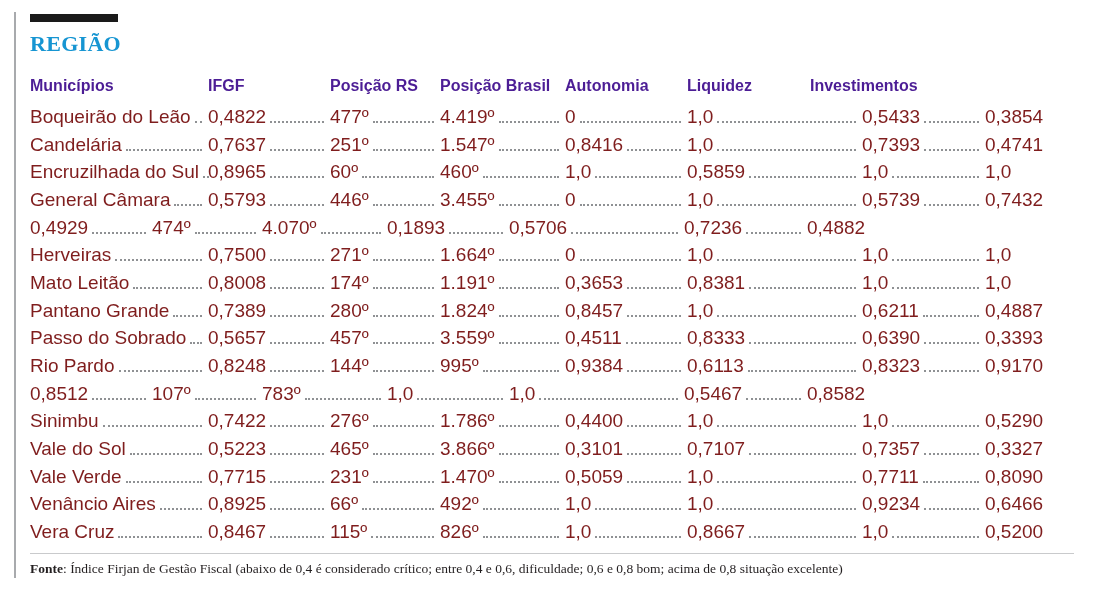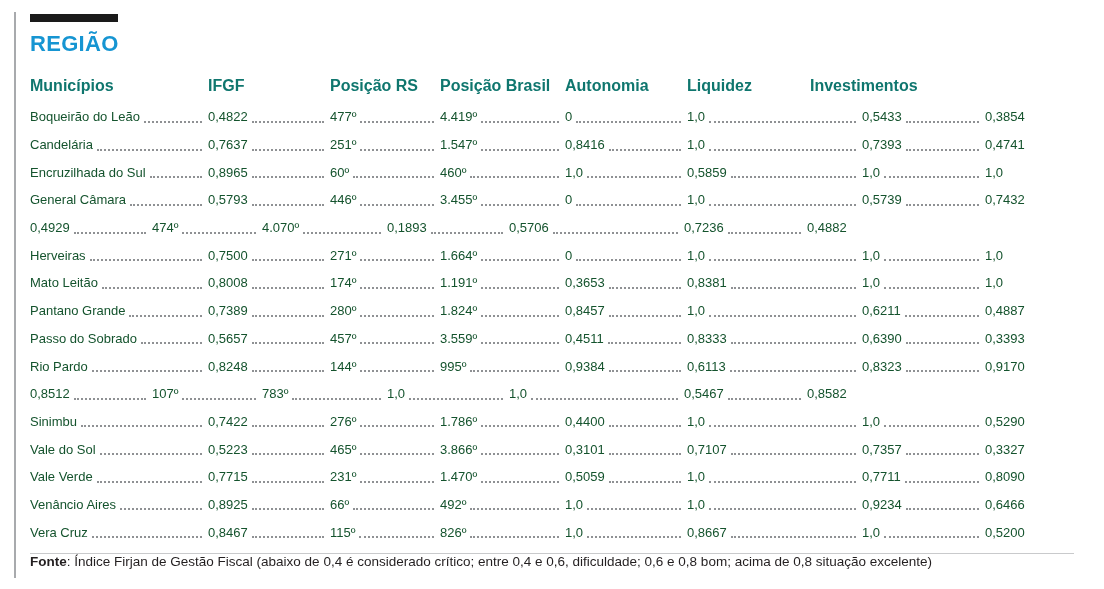--- a/index.html
+++ b/index.html
@@ -7,36 +7,37 @@
     width:1104px;height:589px;position:relative;overflow:hidden;
     font-family:"Liberation Sans", sans-serif;
     -webkit-font-smoothing:antialiased;
   }
   .vrule{position:absolute;left:14px;top:12px;height:566px;width:2px;background:#a8aaad;}
   .content{position:absolute;left:30px;top:0;width:1074px;}
   .topbar{margin-top:14px;width:88px;height:8px;background:#1a1a1a;}
   .title{
     margin-top:9px;color:#1695d2;font-weight:bold;font-size:22px;
     letter-spacing:0.3px;
+    font-family:Liberation Serif, serif;
   }
   .table{margin-top:14px;}
-  .row{display:flex;align-items:center;height:27.7px;font-size:13px;color:#14532d;}
-  .row.header{height:30px;font-weight:bold;color:#0f766e;font-size:16px;margin-bottom:2px;}
+  .row{display:flex;align-items:center;height:27.7px;font-size:19px;color:#7f1d1d;}
+  .row.header{height:30px;font-weight:bold;color:#4c1d95;font-size:16px;margin-bottom:2px;}
   .cell{display:flex;min-width:0;align-items:center;}
   .c0{width:178px}.c1{width:122px}.c2{width:110px}.c3{width:125px}
   .c4{width:122px}.c5{width:175px}.c6{width:123px}.c7{flex:1 1 auto}
   .val{white-space:nowrap;}
   .leader{
     flex:1 1 auto;height:10px;align-self:center;
     border-bottom:2px dotted #8f9194;
     margin:0 6px 0 4px;min-width:6px;
   }
   .footer{
-    margin-top:7px;border-top:1px solid #c9cacc;padding-top:0;
-    font-size:13.5px;color:#231f20;width:1044px;
+    margin-top:7px;border-top:1px solid #c9cacc;padding-top:7px;
+    font-size:13.5px;color:#231f20;width:1044px;font-family:Liberation Serif, serif;
   }
   .footer .label{font-weight:bold;}
 </style>
 </head>
 <body>
 
 <div class="vrule"></div>
 
 <div class="content">
 

